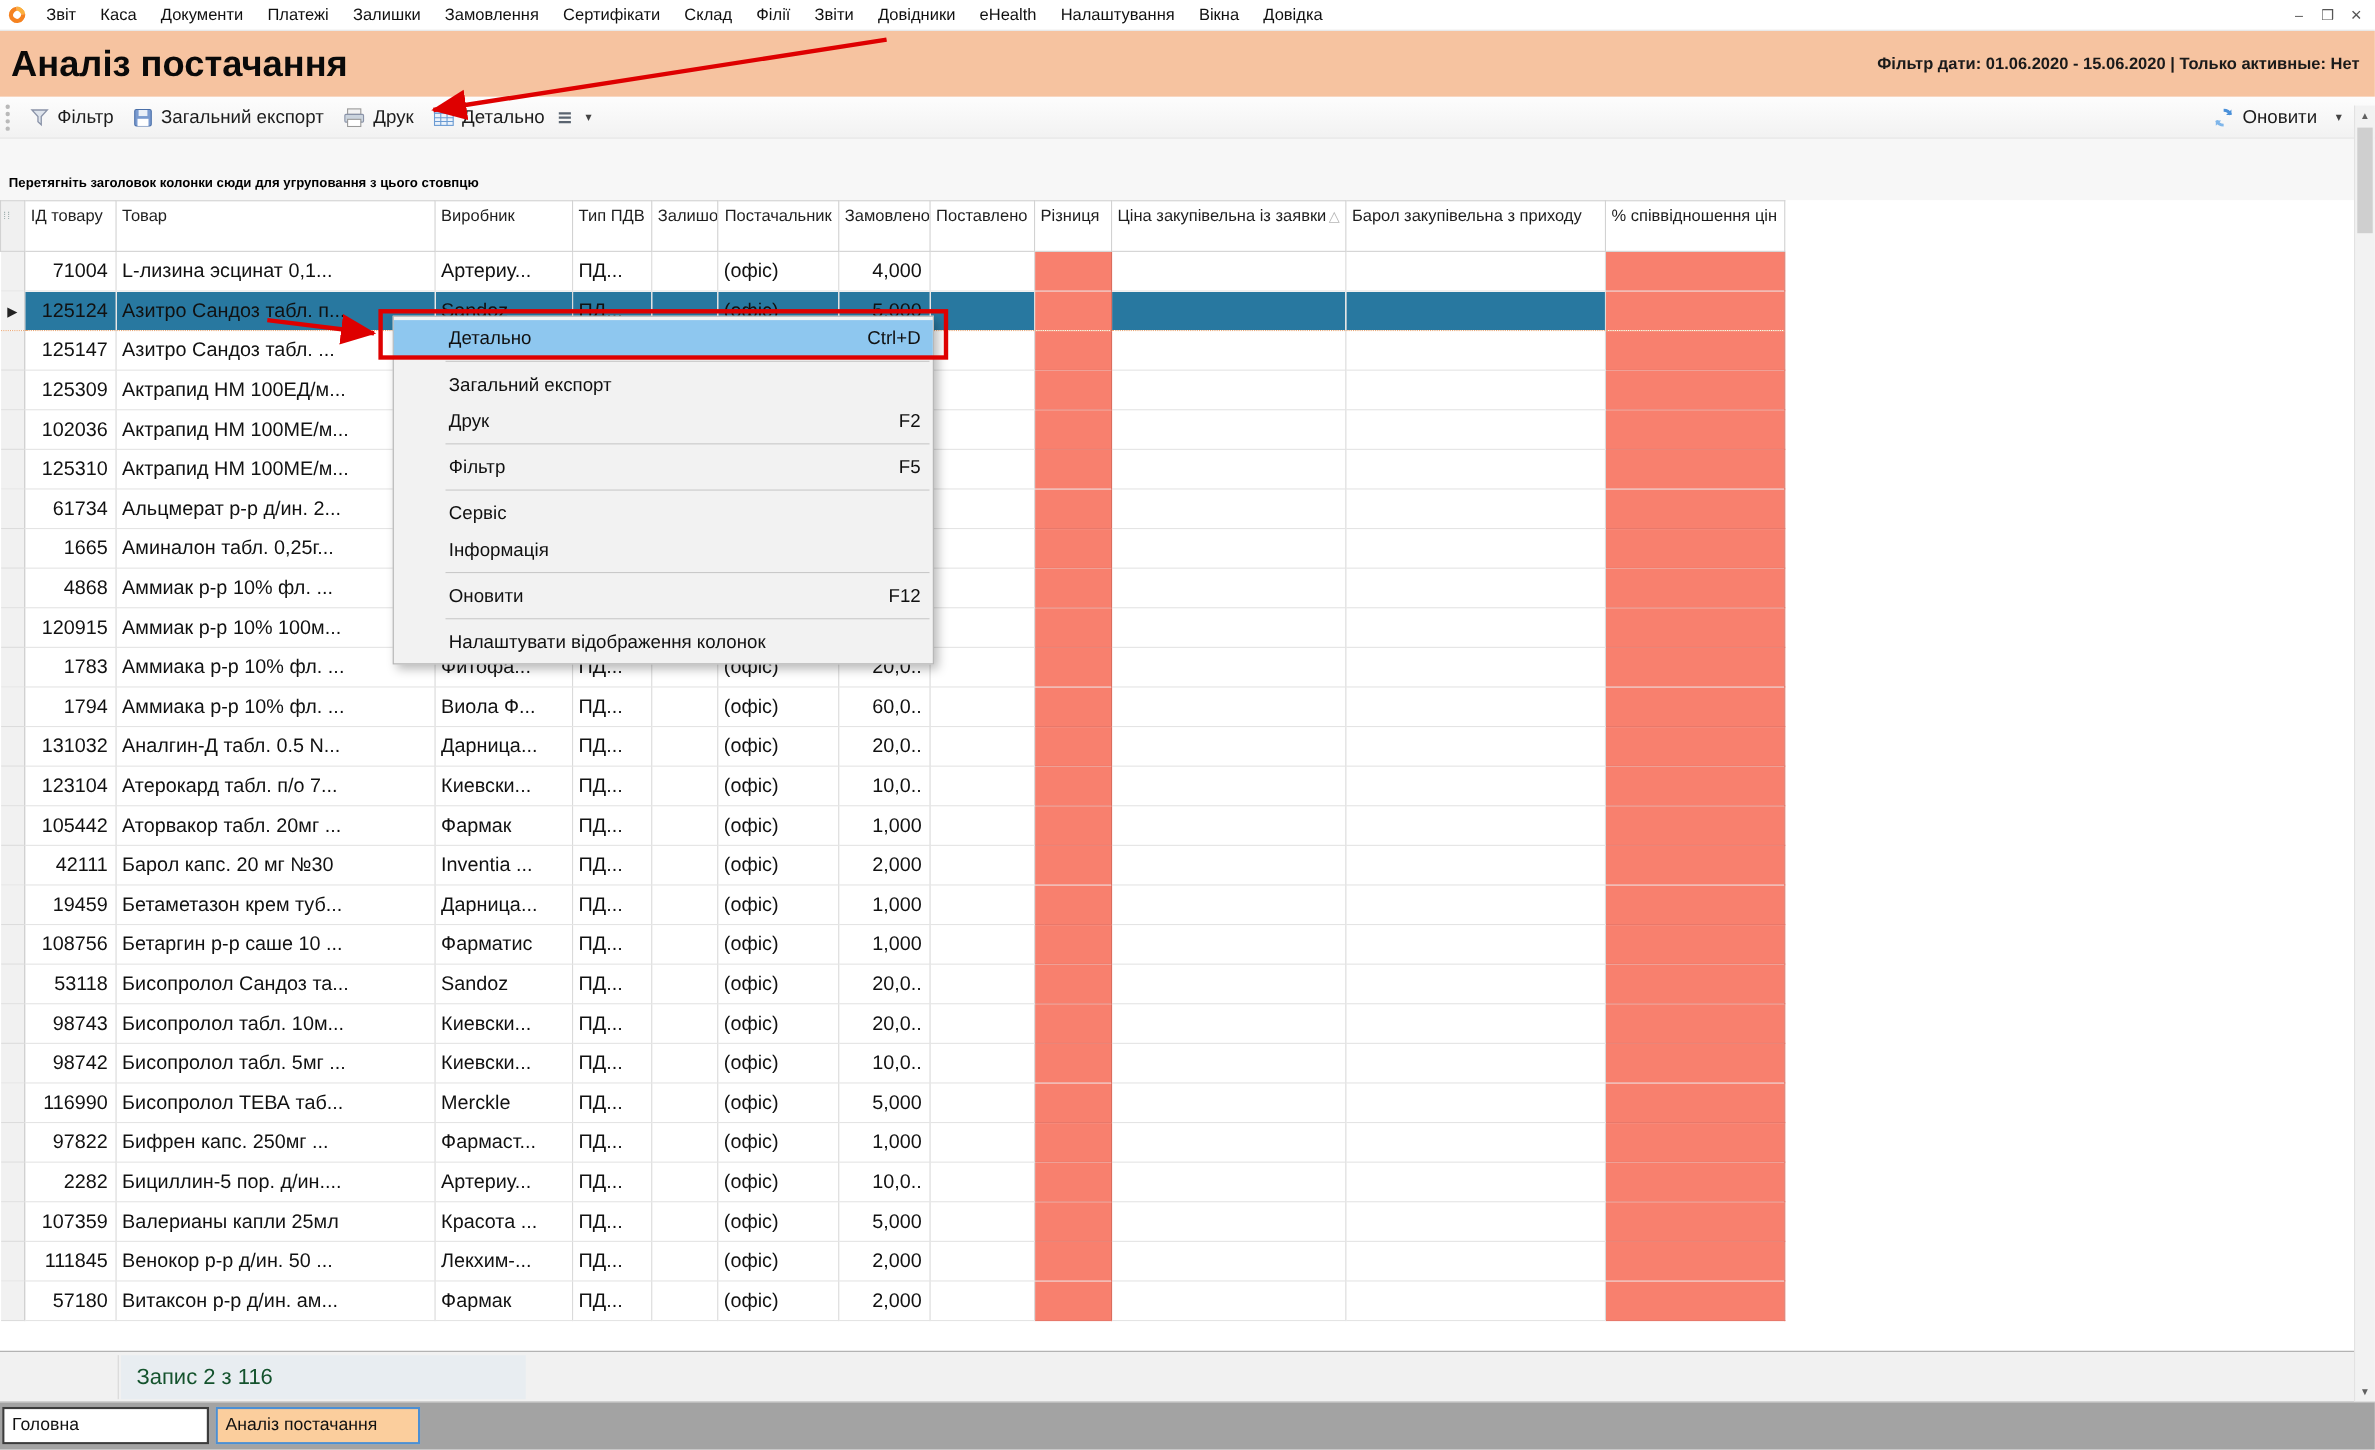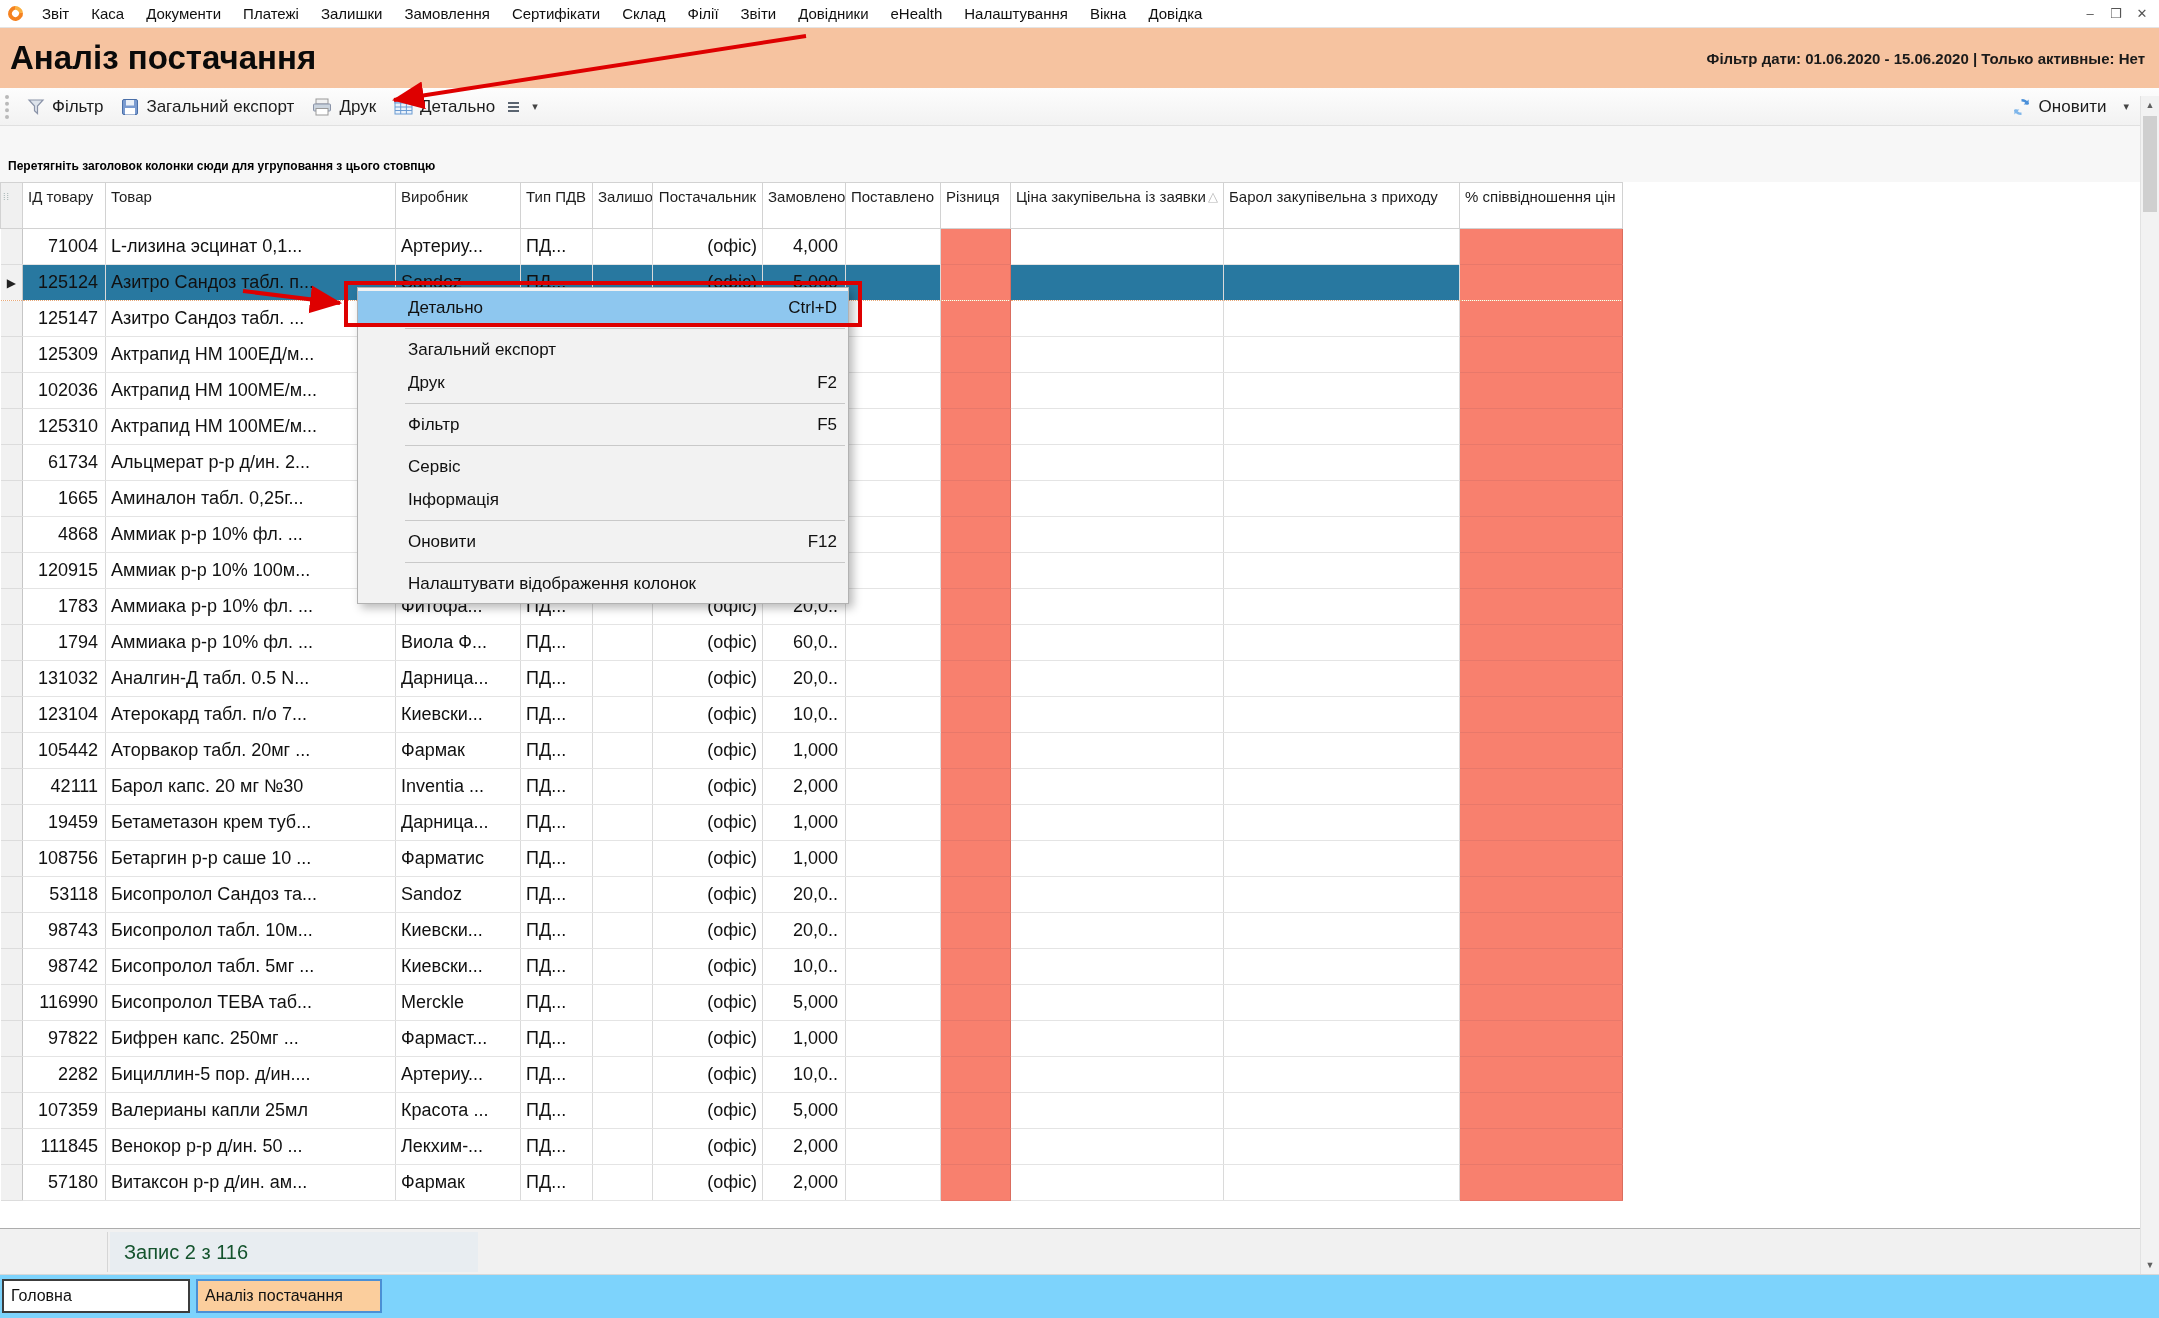--- a/index.html
+++ b/index.html
@@ -43,21 +43,21 @@
   table.grid { position:absolute; left:0; top:182px; width:1622px; border-collapse:collapse;
     table-layout:fixed; z-index:1; background:#fff; }
   .grid th { height:46px; font-size:15px; font-weight:normal; color:#1E1E1E; text-align:left;
     vertical-align:top; padding:4px 5px; background:#FFFFFF; border:1px solid #D2D2D2;
     line-height:1.3; overflow:hidden; }
   .grid th.ctr { text-align:center; }
   .grid th.indh { background:#F0F0F0; padding:2px; }
   .grid td { height:36px; font-size:18px; color:#111; padding:0 5px; border-right:1px solid #DADADA;
     border-bottom:1px solid #E4E4E4; white-space:nowrap; overflow:hidden; background:#fff; }
   .grid td.num { text-align:right; padding-right:7px; }
-  .grid td.ctr { text-align:right;margin-top:17px; }
+  .grid td.ctr { text-align:left;margin-top:17px; }
   .grid td.indicator { background:#F1F1F1; border-right:1px solid #C6C6C6;
     border-bottom:1px solid #DCDCDC; text-align:center; font-size:12px; color:#222; padding:0; }
   .grid td.salmon { background:#F8806E; border-bottom-color:#E8786A; border-right-color:#DA6D5E; }
   .grid tr.selected td { background:#2878A0; border-top:1px dotted #E8A878; border-bottom:1px dotted #E8A878; }
   .grid tr.selected td.salmon { background:#F8806E; }
   .grid tr.selected td.indicator { background:#F1F1F1; }
   .sortglyph { float:right; color:#B5B5B5; font-size:13px; margin-top:2px; }
   .hdots { color:#9AA; font-size:9px; line-height:9px; letter-spacing:1px; }
 
   
@@ -70,21 +70,21 @@
 
   
   .statusbar { position:absolute; left:0; top:1228px; width:2140px; height:46px; background:#F1F1F1;
     border-top:1px solid #ACACAC; z-index:10; }
   .statusbar .lseg { position:absolute; left:0; top:3px; width:108px; height:40px;
     border-right:1px solid #D6D6D6; }
   .recbox { position:absolute; left:110px; top:3px; width:368px; height:40px; background:#E8EDF1;
     display:flex; align-items:center; padding-left:14px; font-size:20px; color:#14532d; }
 
   
-  .tabsbar { position:absolute; left:0; top:1274px; width:2159px; height:44px; background:#7dd3fc;
+  .tabsbar { position:absolute; left:0; top:1274px; width:2159px; height:44px; background:#a3a3a3;
     border-top:1px solid #D8D8D8; z-index:10; }
   .tab { position:absolute; top:4px; height:34px; font-size:16px; color:#111;
     display:flex; align-items:center; padding-left:7px; }
   .tab.inactive { left:2px; width:188px; background:#FFFFFF; border:2px solid #3C3C3C; }
   .tab.active { left:196px; width:186px; background:#FBCE9D; border:2px solid #4B8FD4; }
 
   
   .vscroll { position:absolute; right:0; top:96px; width:19px; height:1178px; background:#F2F2F2;
     border-left:1px solid #E2E2E2; z-index:15; }
   .vscroll .arr { position:absolute; left:0; width:100%; height:18px; font-size:9px; color:#606060;

